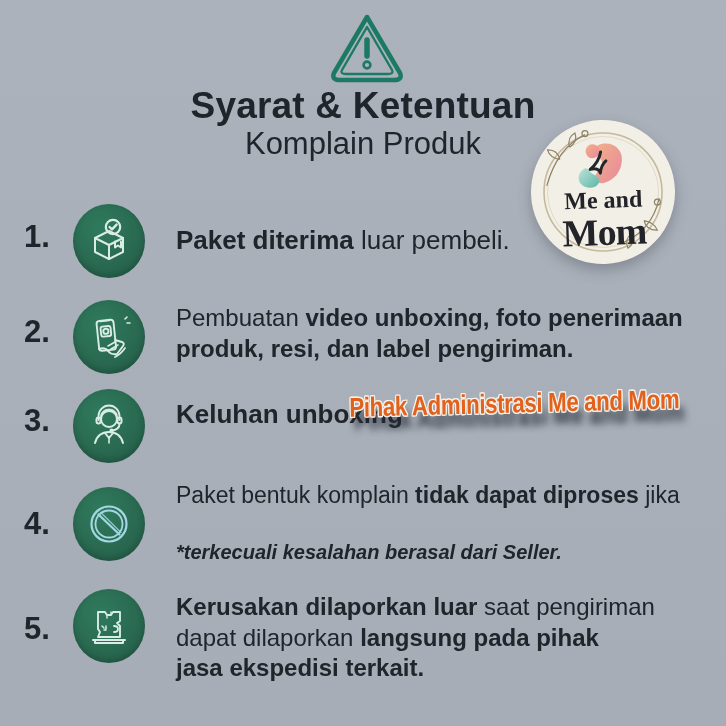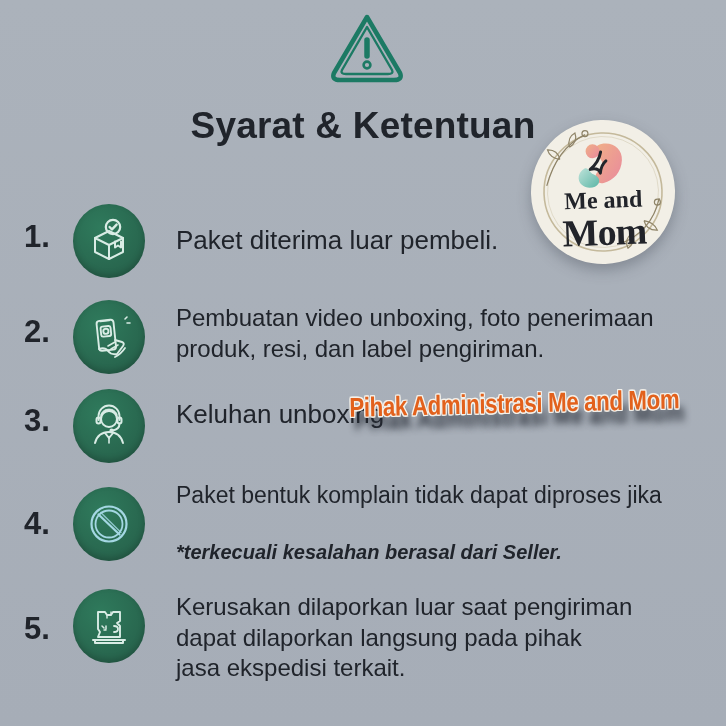--- a/index.html
+++ b/index.html
@@ -8,21 +8,21 @@
     width:726px;height:726px;
     overflow:hidden;
     background:linear-gradient(180deg,var(--bg) 0%, var(--bg2) 100%);
     font-family:"Liberation Sans", sans-serif;
     color:var(--ink);
   }
   .warn{position:absolute;left:326px;top:10px;width:82px;height:78px;}
   .title{
     position:absolute;left:0;right:0;top:86px;
     text-align:center;font-size:37px;font-weight:800;letter-spacing:.2px;
-    color:var(--ink);line-height:40px;margin-top:20px;
+    color:var(--ink);line-height:40px;
   }
   .subtitle{
     position:absolute;left:0;right:0;top:126px;
     text-align:center;font-size:31px;font-weight:400;line-height:36px;
     color:var(--ink);
   }
   .logo{
     position:absolute;left:531px;top:120px;width:144px;height:144px;
     border-radius:50%;background:var(--logoBg);
     box-shadow:0 6px 14px rgba(60,66,78,.35);
@@ -44,21 +44,21 @@
     position:absolute;left:73px;width:72px;height:74px;border-radius:50%;
     background:radial-gradient(circle at 38% 32%, var(--green) 0%, var(--greenDark) 88%);
     display:flex;align-items:center;justify-content:center;
     box-shadow:inset 0 -3px 6px rgba(0,0,0,.18);
   }
   .txt{
     position:absolute;left:176px;width:560px;
     white-space:pre-wrap;line-height:1.28;font-weight:400;
     color:var(--ink);
   }
-  .txt b{font-weight:400;}
+  .txt b{font-weight:700;}
   .fs26{font-size:26px;}
   .fs24{font-size:24px;}
   .fs23{font-size:23px;}
   .note{
     position:absolute;left:176px;width:560px;
     font-size:20px;font-style:italic;font-weight:700;color:var(--ink);
   }
   .overlay{
     position:absolute;left:349px;top:392px;z-index:6;
     font-size:23px;font-weight:800;letter-spacing:-.4px;
@@ -77,20 +77,21 @@
 <div class="canvas">
 
   <svg class="warn" viewBox="0 0 82 78">
     <path d="M41 7 L74 63 Q77 70 68 70 L14 70 Q5 70 8 63 Z" fill="none" stroke="#1c7a64" stroke-width="4.5" stroke-linejoin="round"></path>
     <path d="M41 17 L66 60 Q68 64 62 64 L20 64 Q14 64 16 60 Z" fill="none" stroke="#1c7a64" stroke-width="2.4" stroke-linejoin="round"></path>
     <path d="M41 30 L41 46" stroke="#1c7a64" stroke-width="5.5" stroke-linecap="round" fill="none"></path>
     <circle cx="41" cy="55" r="3.4" fill="none" stroke="#1c7a64" stroke-width="2.6"></circle>
   </svg>
 
   <div class="title">Syarat &amp; Ketentuan</div>
+  <div class="subtitle">Komplain Produk</div>
 
   <div class="logo">
     <svg width="144" height="144" viewBox="0 0 144 144">
       <defs>
         <linearGradient id="peach" x1="0" y1="0" x2="1" y2="1">
           <stop offset="0" stop-color="#f0b087"></stop>
             <stop offset="1" stop-color="#e9899d"></stop>
         </linearGradient>
         <linearGradient id="teal" x1="0" y1="0" x2="1" y2="1">
           <stop offset="0" stop-color="#bfe3da"></stop>

